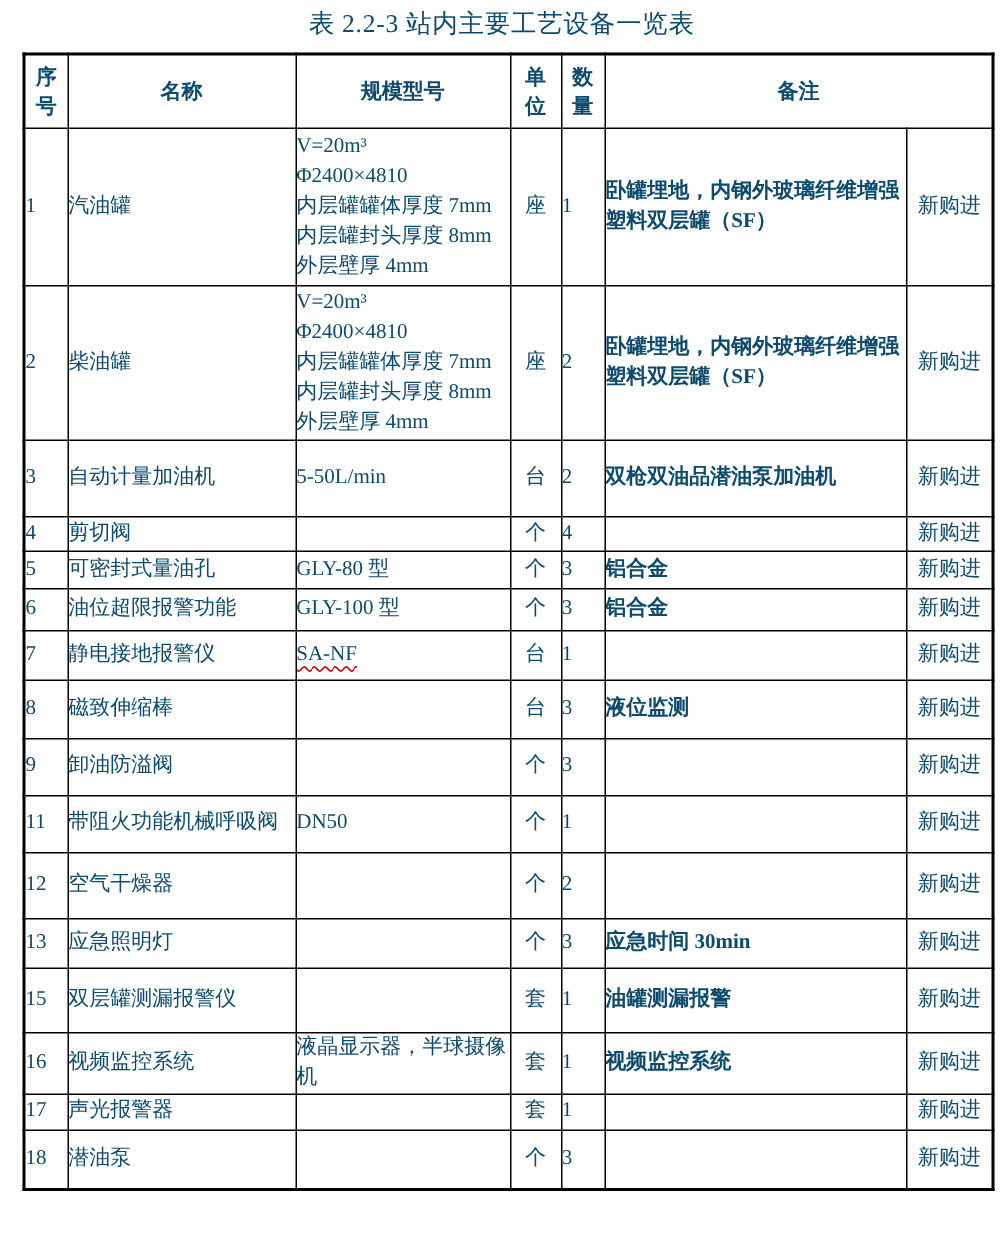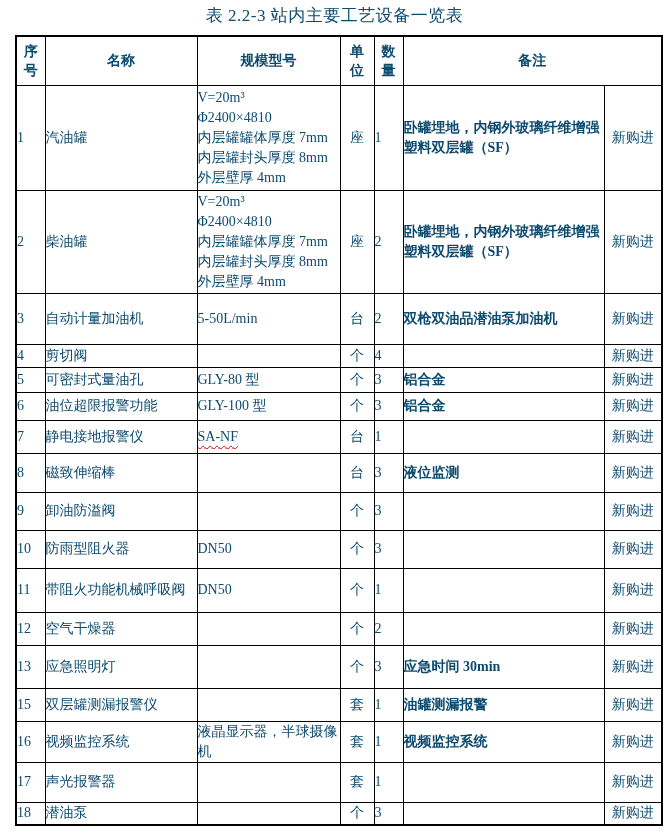--- a/index.html
+++ b/index.html
@@ -205,29 +205,20 @@
         <tr>
     <td class="c-index">9</td>
     <td class="c-name">卸油防溢阀</td>
     <td class="c-spec"></td>
     <td class="c-unit">个</td>
     <td class="c-qty">3</td>
     <td class="c-remark"></td>
     <td class="c-note">新购进</td>
   </tr>
         <tr>
-    <td class="c-index">10</td>
-    <td class="c-name">防雨型阻火器</td>
-    <td class="c-spec">DN50</td>
-    <td class="c-unit">个</td>
-    <td class="c-qty">3</td>
-    <td class="c-remark"></td>
-    <td class="c-note">新购进</td>
-  </tr>
-        <tr>
     <td class="c-index">11</td>
     <td class="c-name">带阻火功能机械呼吸阀</td>
     <td class="c-spec">DN50</td>
     <td class="c-unit">个</td>
     <td class="c-qty">1</td>
     <td class="c-remark"></td>
     <td class="c-note">新购进</td>
   </tr>
         <tr>
     <td class="c-index">12</td>

